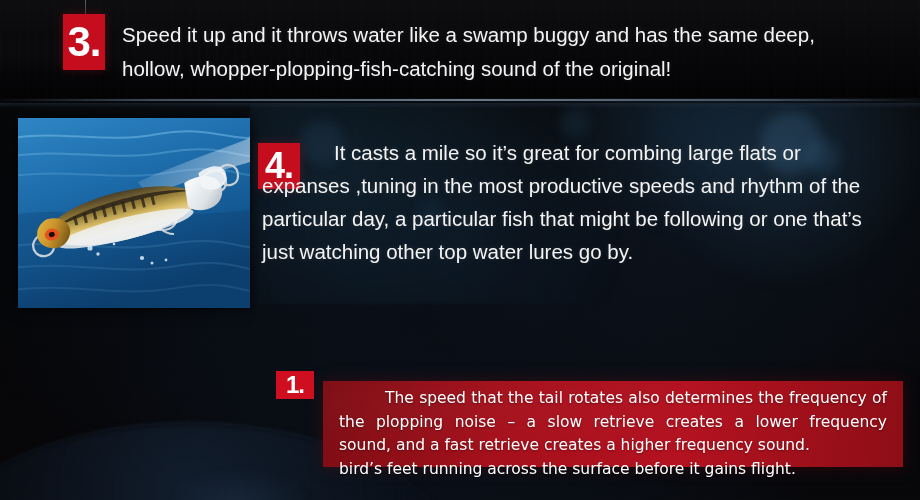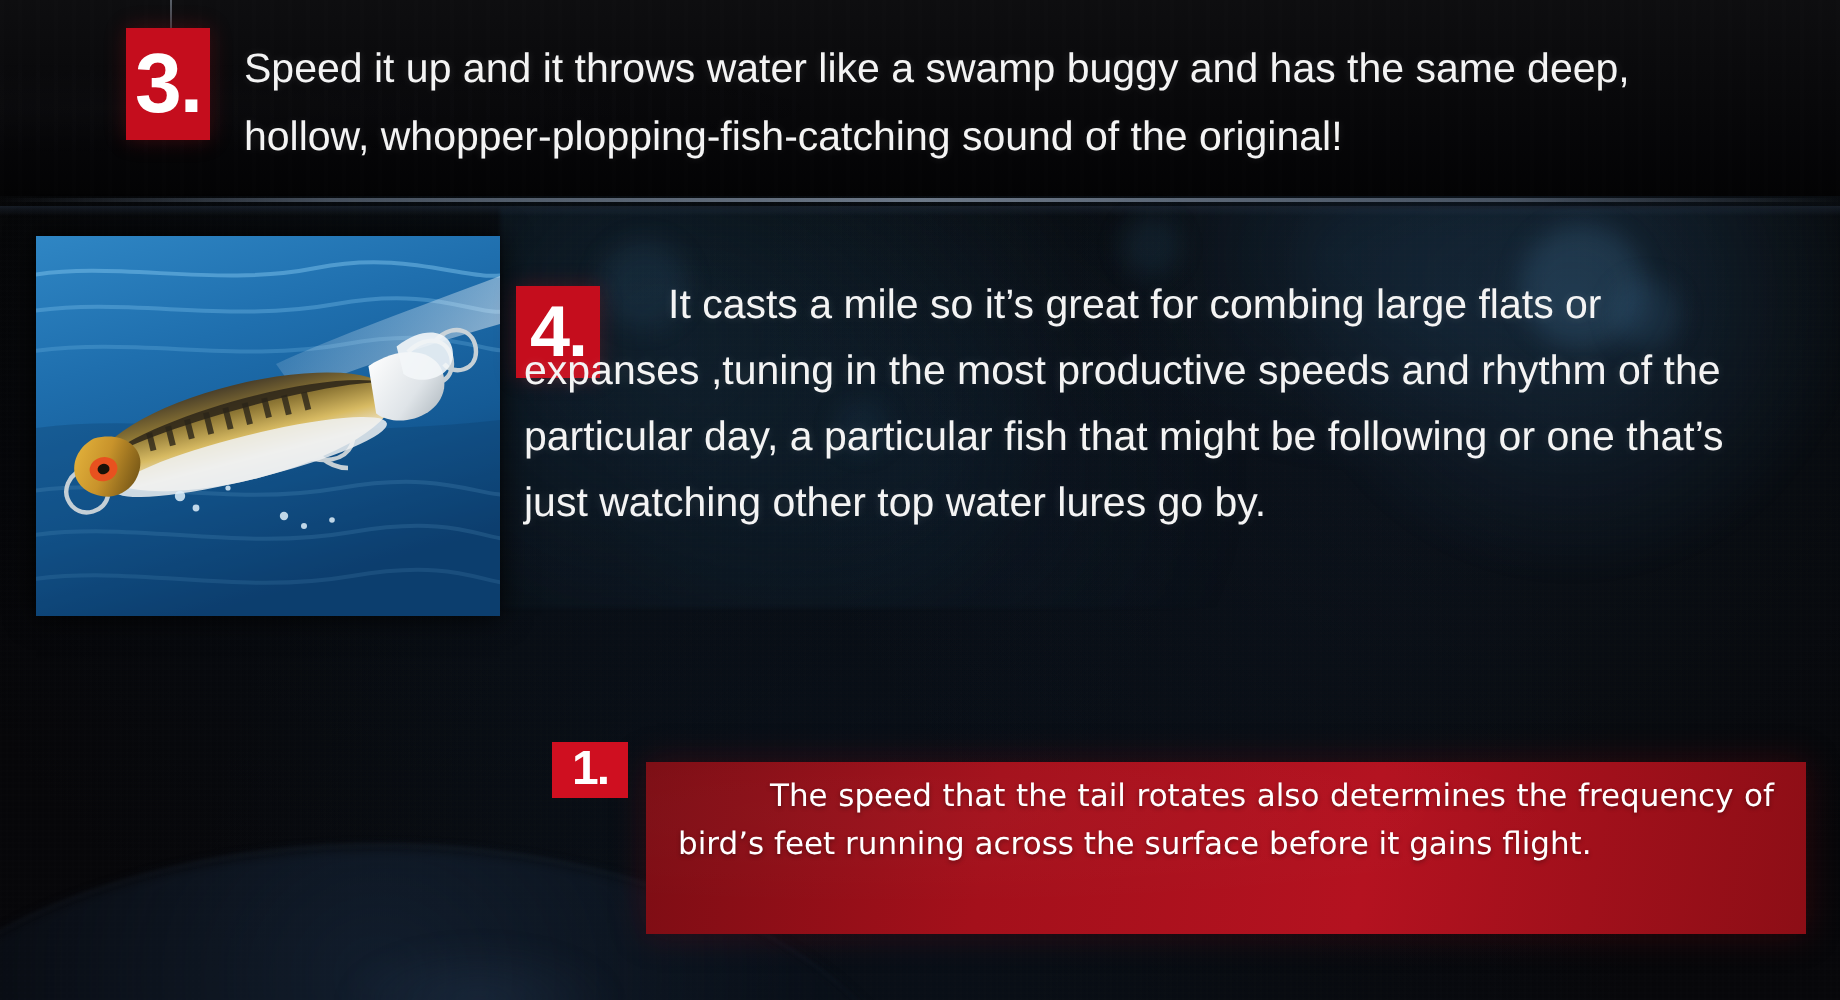--- a/index.html
+++ b/index.html
@@ -229,19 +229,23 @@
   <div class="badge badge-4">4.</div>
   <div class="para para-4"><span class="indent"></span><span>It casts a mile so it’s great for combing large flats or expanses ,tuning in the most productive speeds and rhythm of the particular day, a particular fish that might be following or one that’s just watching other top water lures go by.</span></div>
 
   <div class="redbox">
     <div class="redbox-tex"></div>
     <div class="redtext">
       <p class="p1">
         <span class="jline">The speed that the tail rotates also determines the frequency of</span>
       </p>
       <p>
+        <span class="jline">the plopping noise – a slow retrieve creates a lower frequency</span>
+        <span class="jlast">sound, and a fast retrieve creates a higher frequency sound.</span>
+      </p>
+      <p>
         <span class="jlast">bird’s feet running across the surface before it gains flight.</span>
       </p>
     </div>
   </div>
   <div class="badge-1">1.</div>
 
 </div>
 
 </body></html>

